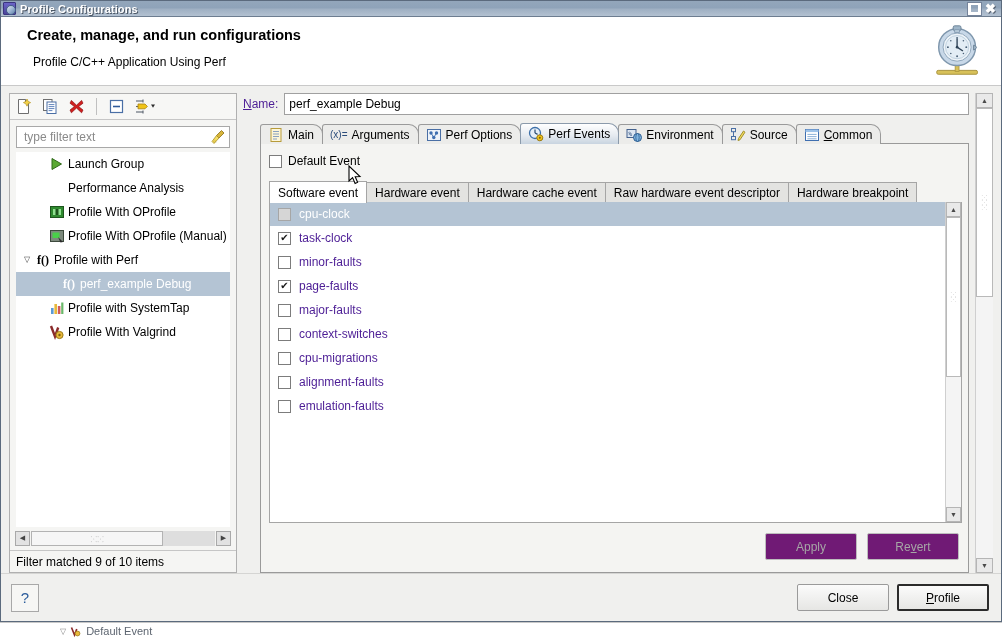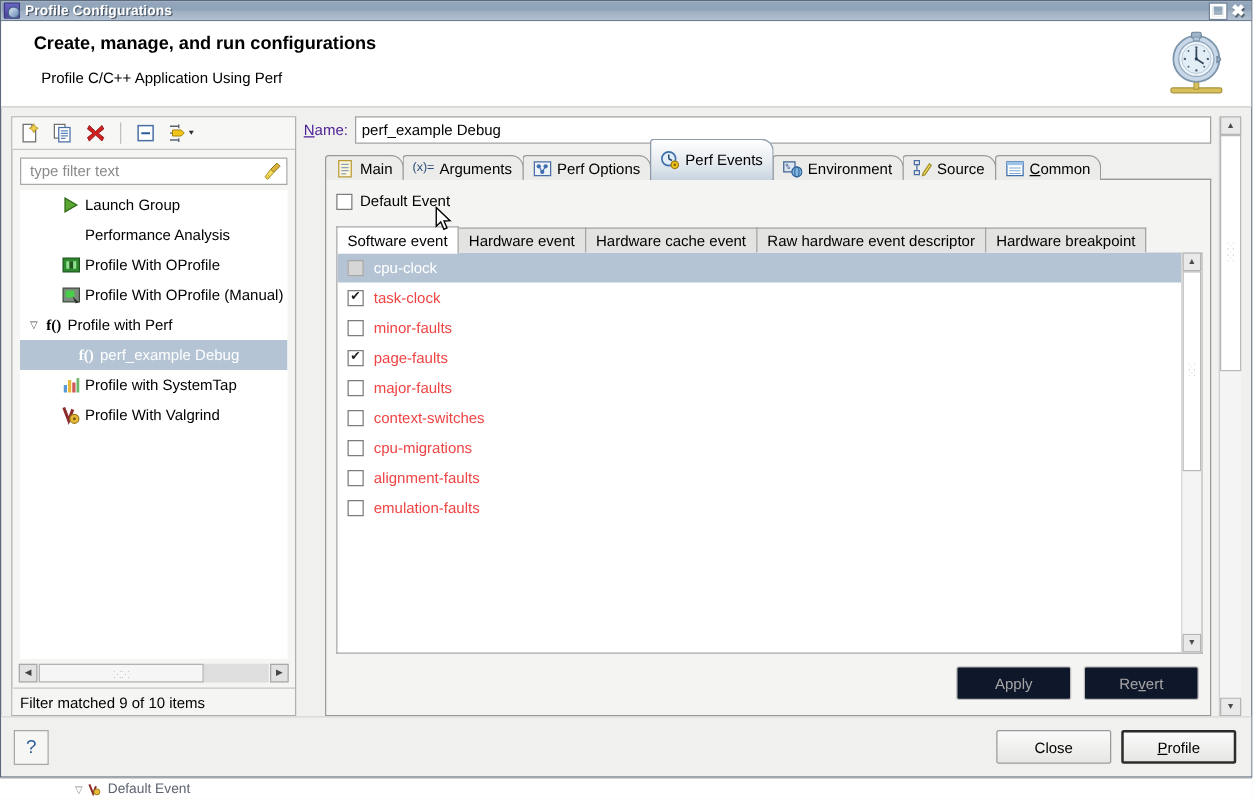--- a/index.html
+++ b/index.html
@@ -173,21 +173,21 @@
   .tabstrip { display: flex; align-items: flex-end; height: 21px; position: relative; z-index: 2; }
   .tab {
     height: 20px; display: flex; align-items: center; gap: 4px;
     padding: 0 8px 0 7px; font-size: 12px; color: #000;
     background: #ececea;
     border: 1px solid #9a9a9a; border-bottom: none;
     border-radius: 3px 10px 0 0; margin-right: -1px; white-space: nowrap;
   }
   .tab.active {
     background: linear-gradient(to bottom, #ffffff 0%, #e4e9ef 60%, #c8d4e0 100%);
-    height: 33px; z-index: 3; border-color: #8b9aab; text-align: right;
+    height: 21px; z-index: 3; border-color: #8b9aab; text-align: right;
   }
   .tab u { text-decoration: underline; }
   .tabfill { flex: 1 1 auto; border-bottom: 1px solid #9a9a9a; height: 20px; }
 
   .tabbody {
     flex: 1 1 auto; border: 1px solid #9a9a9a; background: #f4f4f2;
     display: flex; min-height: 0; margin-top: -1px;
   }
   .tabbody-inner { flex: 1 1 auto; display: flex; flex-direction: column; padding: 8px 6px 6px 8px; min-width: 0; }
 
@@ -213,21 +213,21 @@
   .inner-tab.active { background: #ffffff; border-color: #a5a5a5; height: 22px; z-index: 2; }
   .inner-fill { flex: 1 1 auto; height: 21px; border-bottom: 1px solid #a5a5a5; }
 
   .list-area {
     flex: 1 1 auto; border: 1px solid #a5a5a5; border-top: none;
     background: #ffffff; display: flex; min-height: 0; margin-top: -1px;
   }
   .list-items { flex: 1 1 auto; overflow: hidden; padding-top: 0; min-width: 0; }
   .list-row {
     height: 24px; display: flex; align-items: center; gap: 8px;
-    padding-left: 8px; font-size: 12px; color: #ef4444;
+    padding-left: 8px; font-size: 12px; color: #4c1d95;
   }
   .list-row.selected { background: #b4c4d4; color: #ffffff; }
 
   
   .vscroll {
     width: 16px; flex: 0 0 16px; background: #f0f0f0;
     border-left: 1px solid #cfcfcf; display: flex; flex-direction: column;
   }
   .vs-btn {
     height: 15px; flex: 0 0 15px; background: #e9e9e9; border: 1px solid #b5b5b5;
@@ -244,21 +244,21 @@
     display: flex; justify-content: flex-end; gap: 10px;
     padding: 10px 3px 6px 0; flex: 0 0 auto;
   }
   .btn {
     min-width: 92px; height: 27px; font-size: 12px;
     font-family: "Liberation Sans", sans-serif;
     background: linear-gradient(to bottom, #fbfbfb, #e6e6e4);
     border: 1px solid #9a9a9a; border-radius: 2px; color: #000;
     display: flex; align-items: center; justify-content: center;
   }
-  .btn.disabled { color: #a6a6a6; background: #0f172a; border-color: #bdbdbd; }
+  .btn.disabled { color: #a6a6a6; background: #701a75; border-color: #bdbdbd; }
   .btn.default { border: 2px solid #2b2b2b; }
   .btn u { text-decoration: underline; }
 
   
   .outer-vscroll {
     width: 18px; flex: 0 0 18px; display: flex; flex-direction: column;
     border-left: 1px solid #cfcfcf; background: #f4f4f2;
   }
 
   

